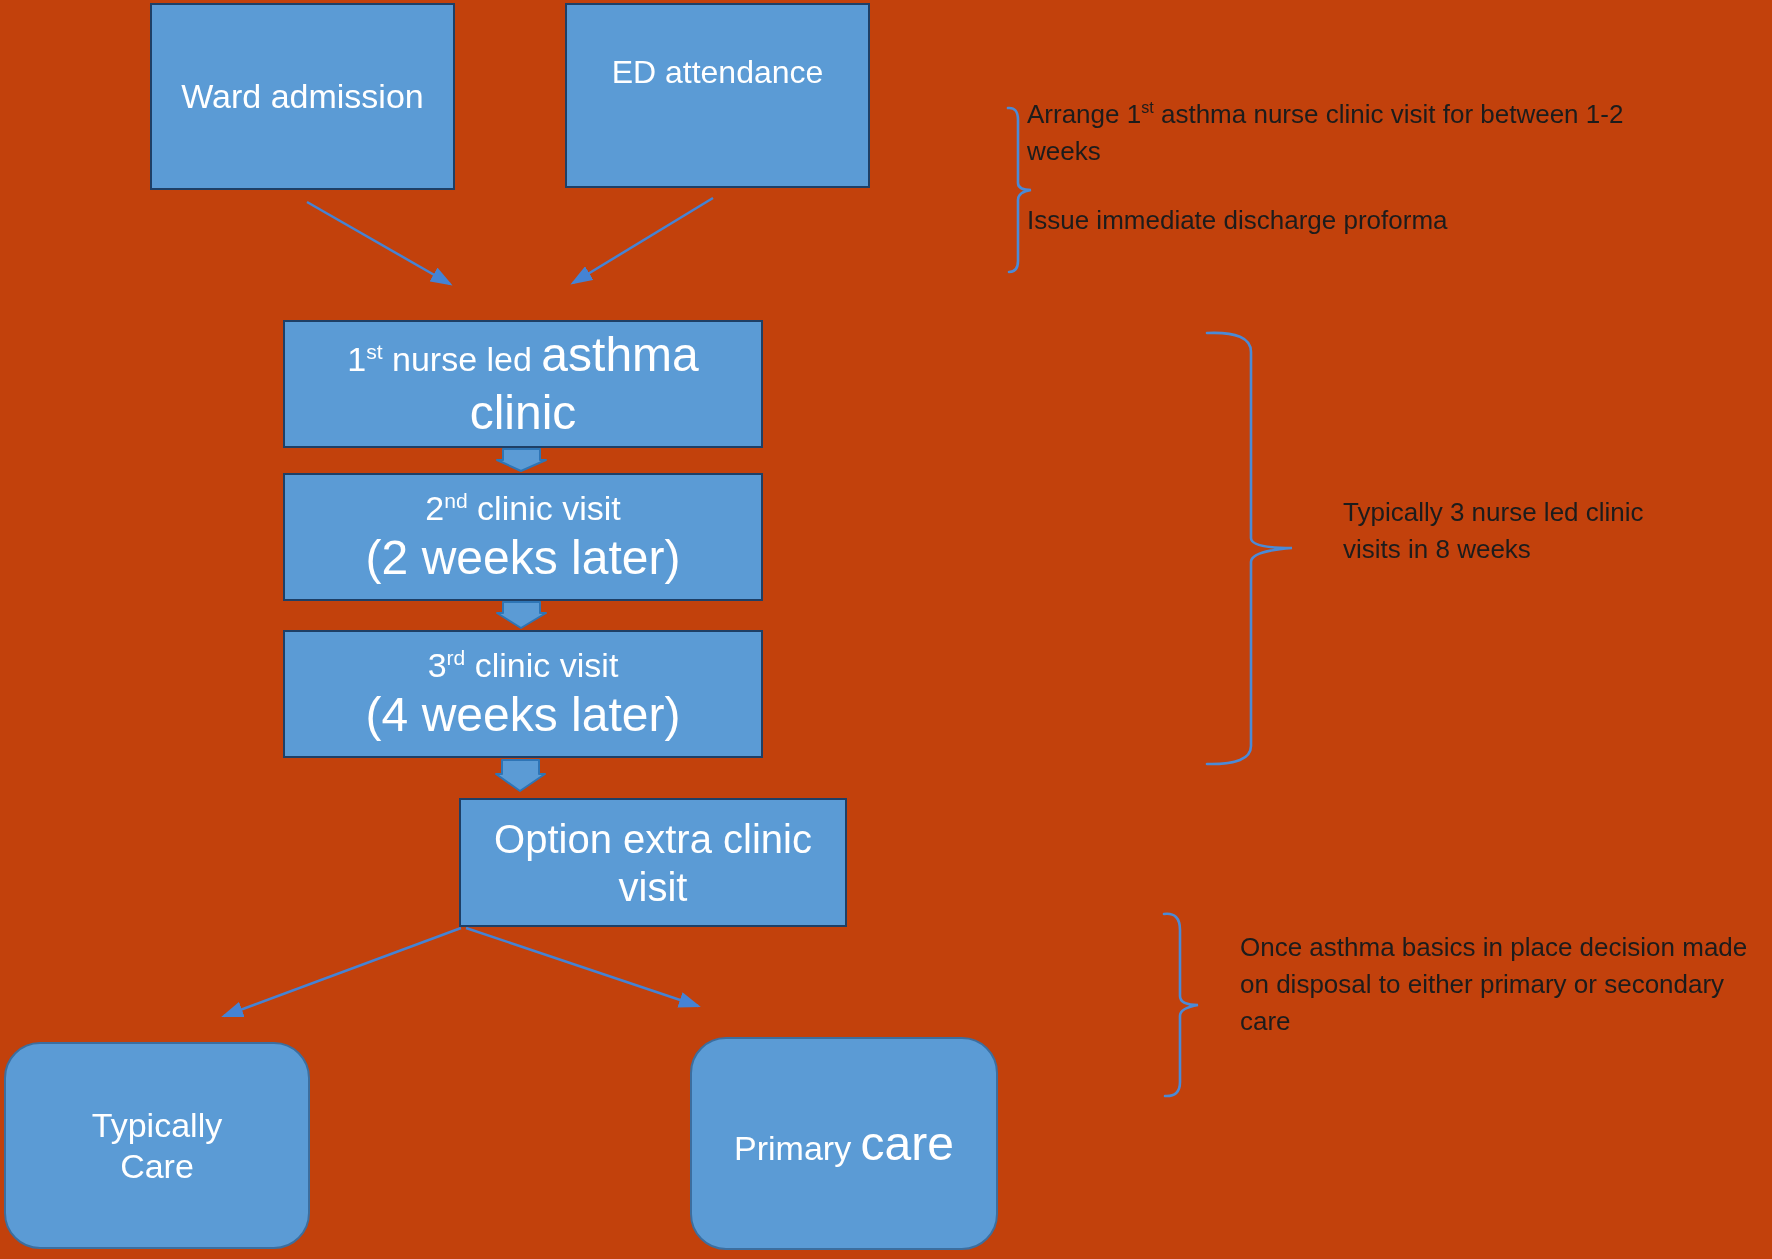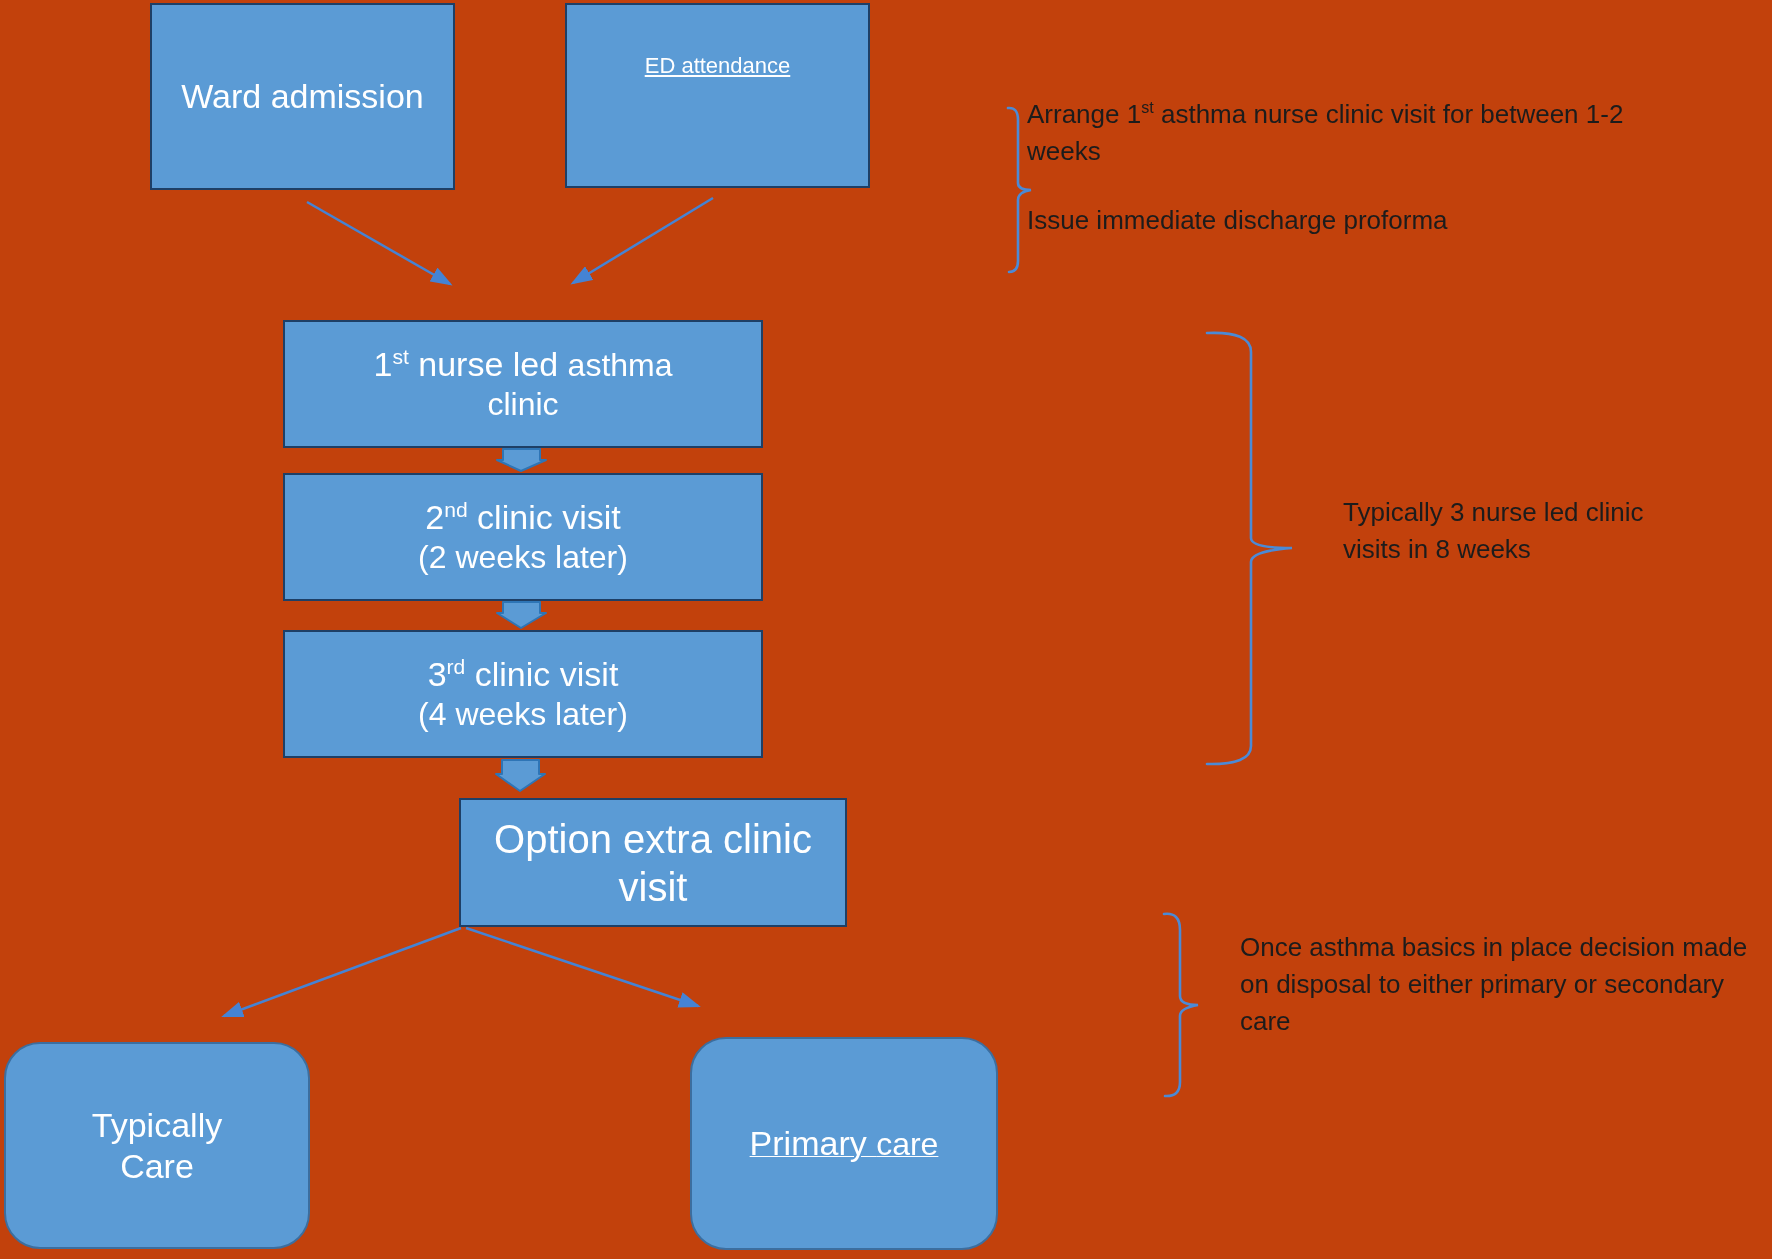--- a/index.html
+++ b/index.html
@@ -34,23 +34,23 @@
     display:flex;flex-direction:column;align-items:center;justify-content:center;
     text-align:center;
     box-sizing:border-box;
     line-height:1.2;
   }
   .fbox.rounded{
     border-radius:36px;
     border:2.5px solid var(--rounded-border);
   }
   .t-34{font-size:34px;}
-  .t-28{font-size:22px;text-decoration:underline;}
+  .t-28{font-size:32px;}
   .t-30{font-size:40px;}
-  .t-44{font-size:32px;}
+  .t-44{font-size:48px;}
   .sup{font-size:0.62em;vertical-align:super;line-height:0;}
   .annotation{
     position:absolute;
     color:var(--annotation-text);
     font-size:26px;
     line-height:37px;
   }
   .annotation .para2{margin-top:32px;}
   #box-ed{justify-content:flex-start;padding-top:48px;}
 </style>
@@ -112,21 +112,21 @@
 
   <div class="fbox t-30" style="left:459px;top:798px;width:388px;height:129px;">
     <span>Option extra clinic visit</span>
   </div>
 
   <div class="fbox rounded t-34" style="left:4px;top:1042px;width:306px;height:207px;">
     <div>Typically</div>
     <div>Care</div>
   </div>
 
-  <div class="fbox rounded" style="left:690px;top:1037px;width:308px;height:213px;text-decoration:underline;">
+  <div class="fbox rounded" style="left:690px;top:1037px;width:308px;height:213px;">
     <div>
       <span class="t-34">Primary </span><span class="t-44">care</span>
     </div>
   </div>
 
   <div class="annotation" style="left:1027px;top:96px;width:632px;">
     <div>
       <span>Arrange 1</span><span class="sup">st</span><span> asthma nurse clinic visit for between  1-2 weeks</span>
     </div>
     <div class="para2">Issue immediate discharge proforma</div>

